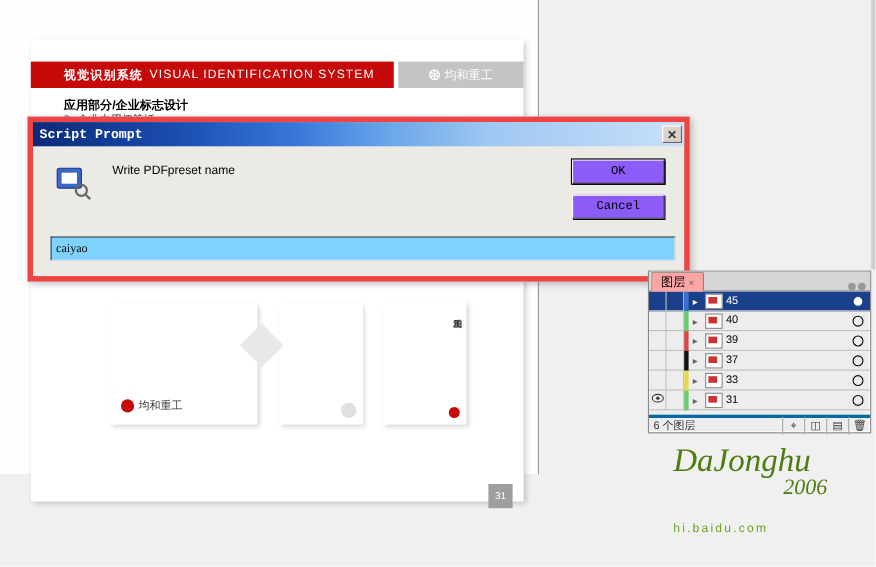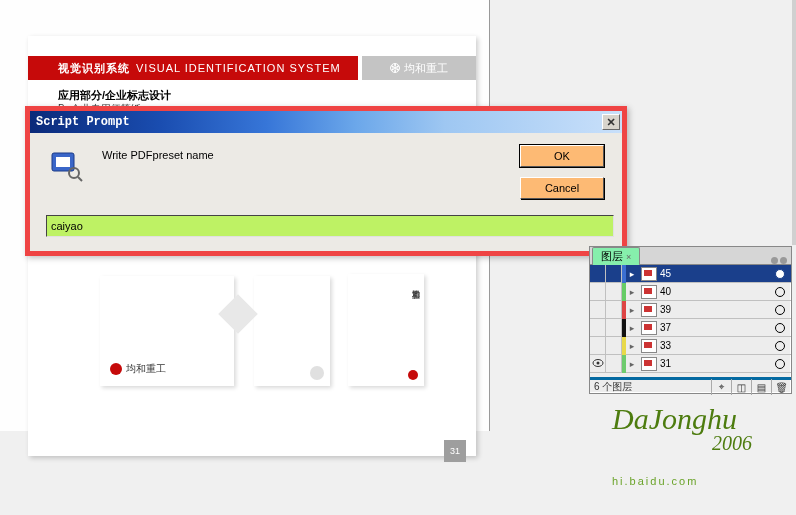--- a/index.html
+++ b/index.html
@@ -130,58 +130,60 @@
     position: relative;
   }
   .prompt-icon svg { width:36px;height:36px;}
   .prompt-text { font-size:11px; color:#000; padding-top:2px;}
   .btn-col {
     position:absolute; right:18px; top:12px;
     display:flex; flex-direction:column; gap:10px;
   }
   .win-btn {
     width: 84px; height:22px;
-    background:#fdba74;
+    background:#8b5cf6;
     border:1px solid #888;
     border-top-color:#fff; border-left-color:#fff;
     border-right-color:#555;border-bottom-color:#555;
     box-shadow: 1px 1px 0 #000;
     font-size:11px;
     cursor:pointer;
+    font-family:Liberation Mono, monospace;
   }
   .win-btn.default { outline:1px solid #000; }
   .text-input {
     position:absolute;
     left:16px; bottom:14px;
     width: 568px; height:22px;
-    background:#bef264;
+    background:#7dd3fc;
     border:1px solid #888;
     border-top-color:#444;border-left-color:#444;
     border-right-color:#e0e0e0;border-bottom-color:#e0e0e0;
     padding: 2px 4px;
     font-size:11px;
+    font-family:Liberation Serif, serif;
   }
 
   
   .layers-panel {
     position:absolute;
     left: 589px; top: 246px;
     width: 203px; height: 148px;
     background:#ededed;
     border:1px solid #888;
     box-shadow: -1px -1px 0 #fff inset;
   }
   .panel-tabs {
     height: 18px; display:flex; align-items:flex-end;
     background:#d6d6d6;
     border-bottom:1px solid #888;
     padding-left:2px;
   }
   .panel-tab {
-    background:#86efac;
+    background:#fca5a5;
     border:1px solid #888; border-bottom:none;
     padding:1px 8px; font-size:11px;
     border-radius:2px 2px 0 0;
     margin-right:2px;
     position:relative; top:1px;
   }
   .panel-tab .x { font-size:9px; color:#666; margin-left:3px;}
   .panel-menu {
     margin-left:auto; margin-right:4px;
     display:flex; gap:2px;

